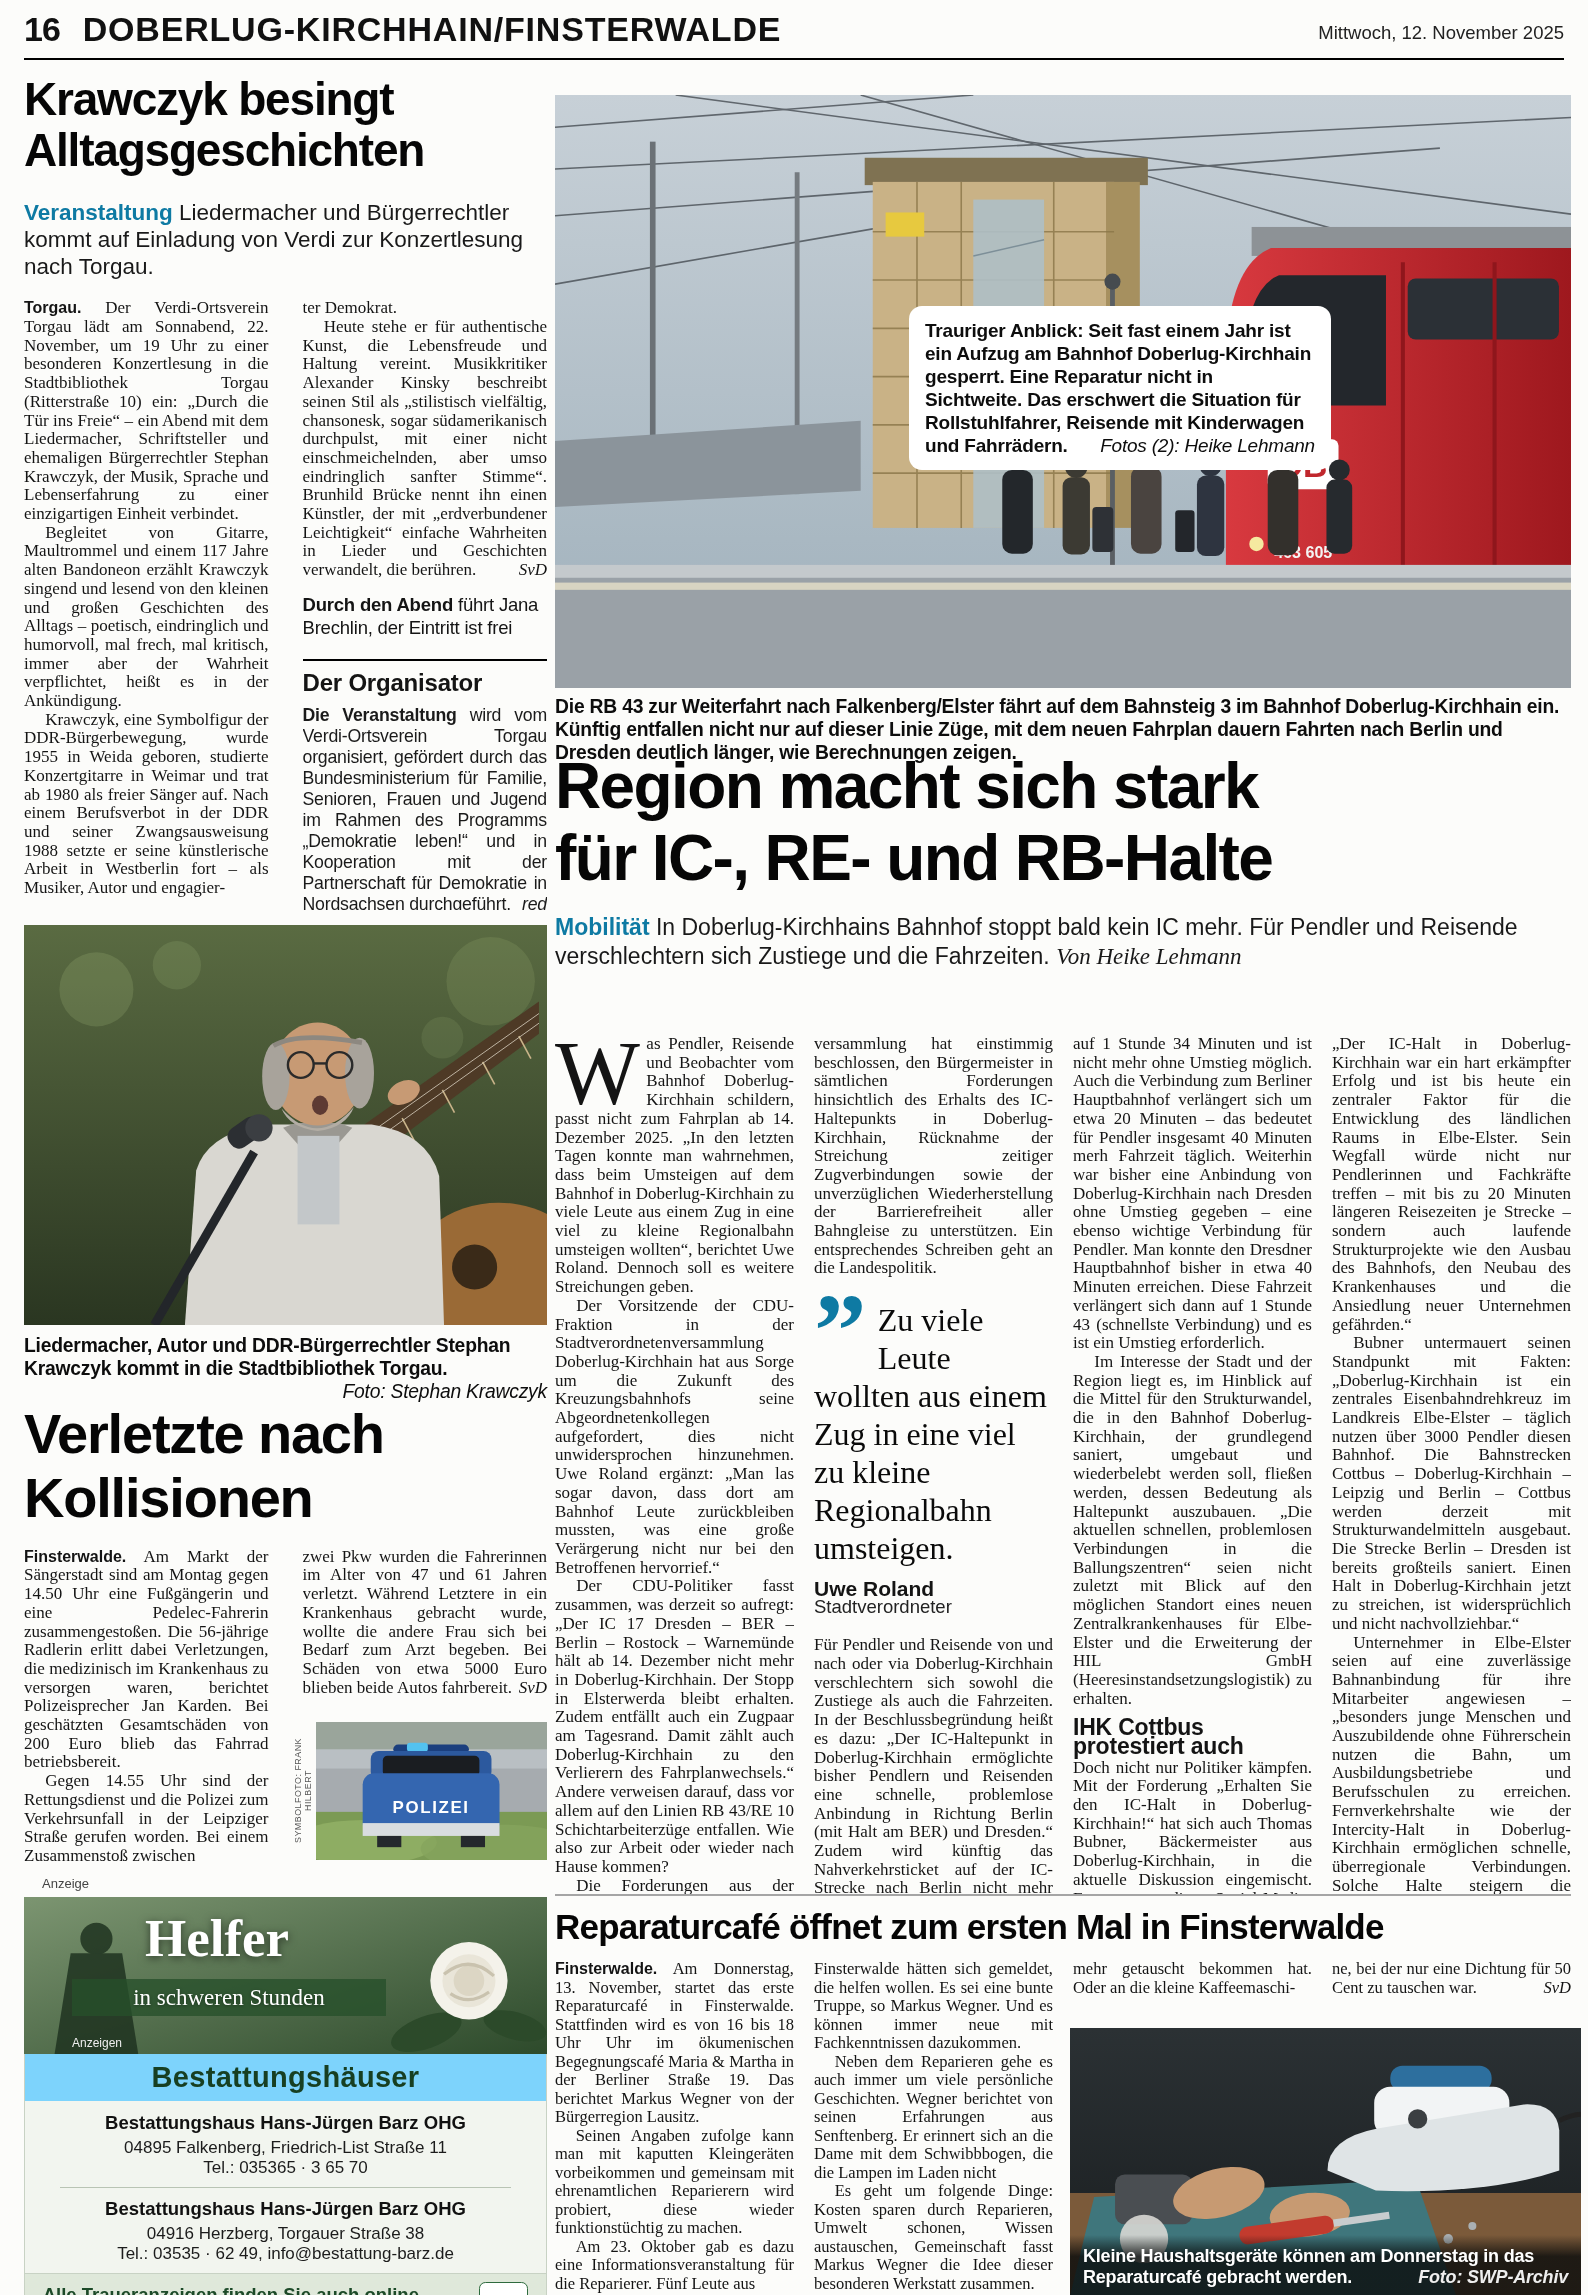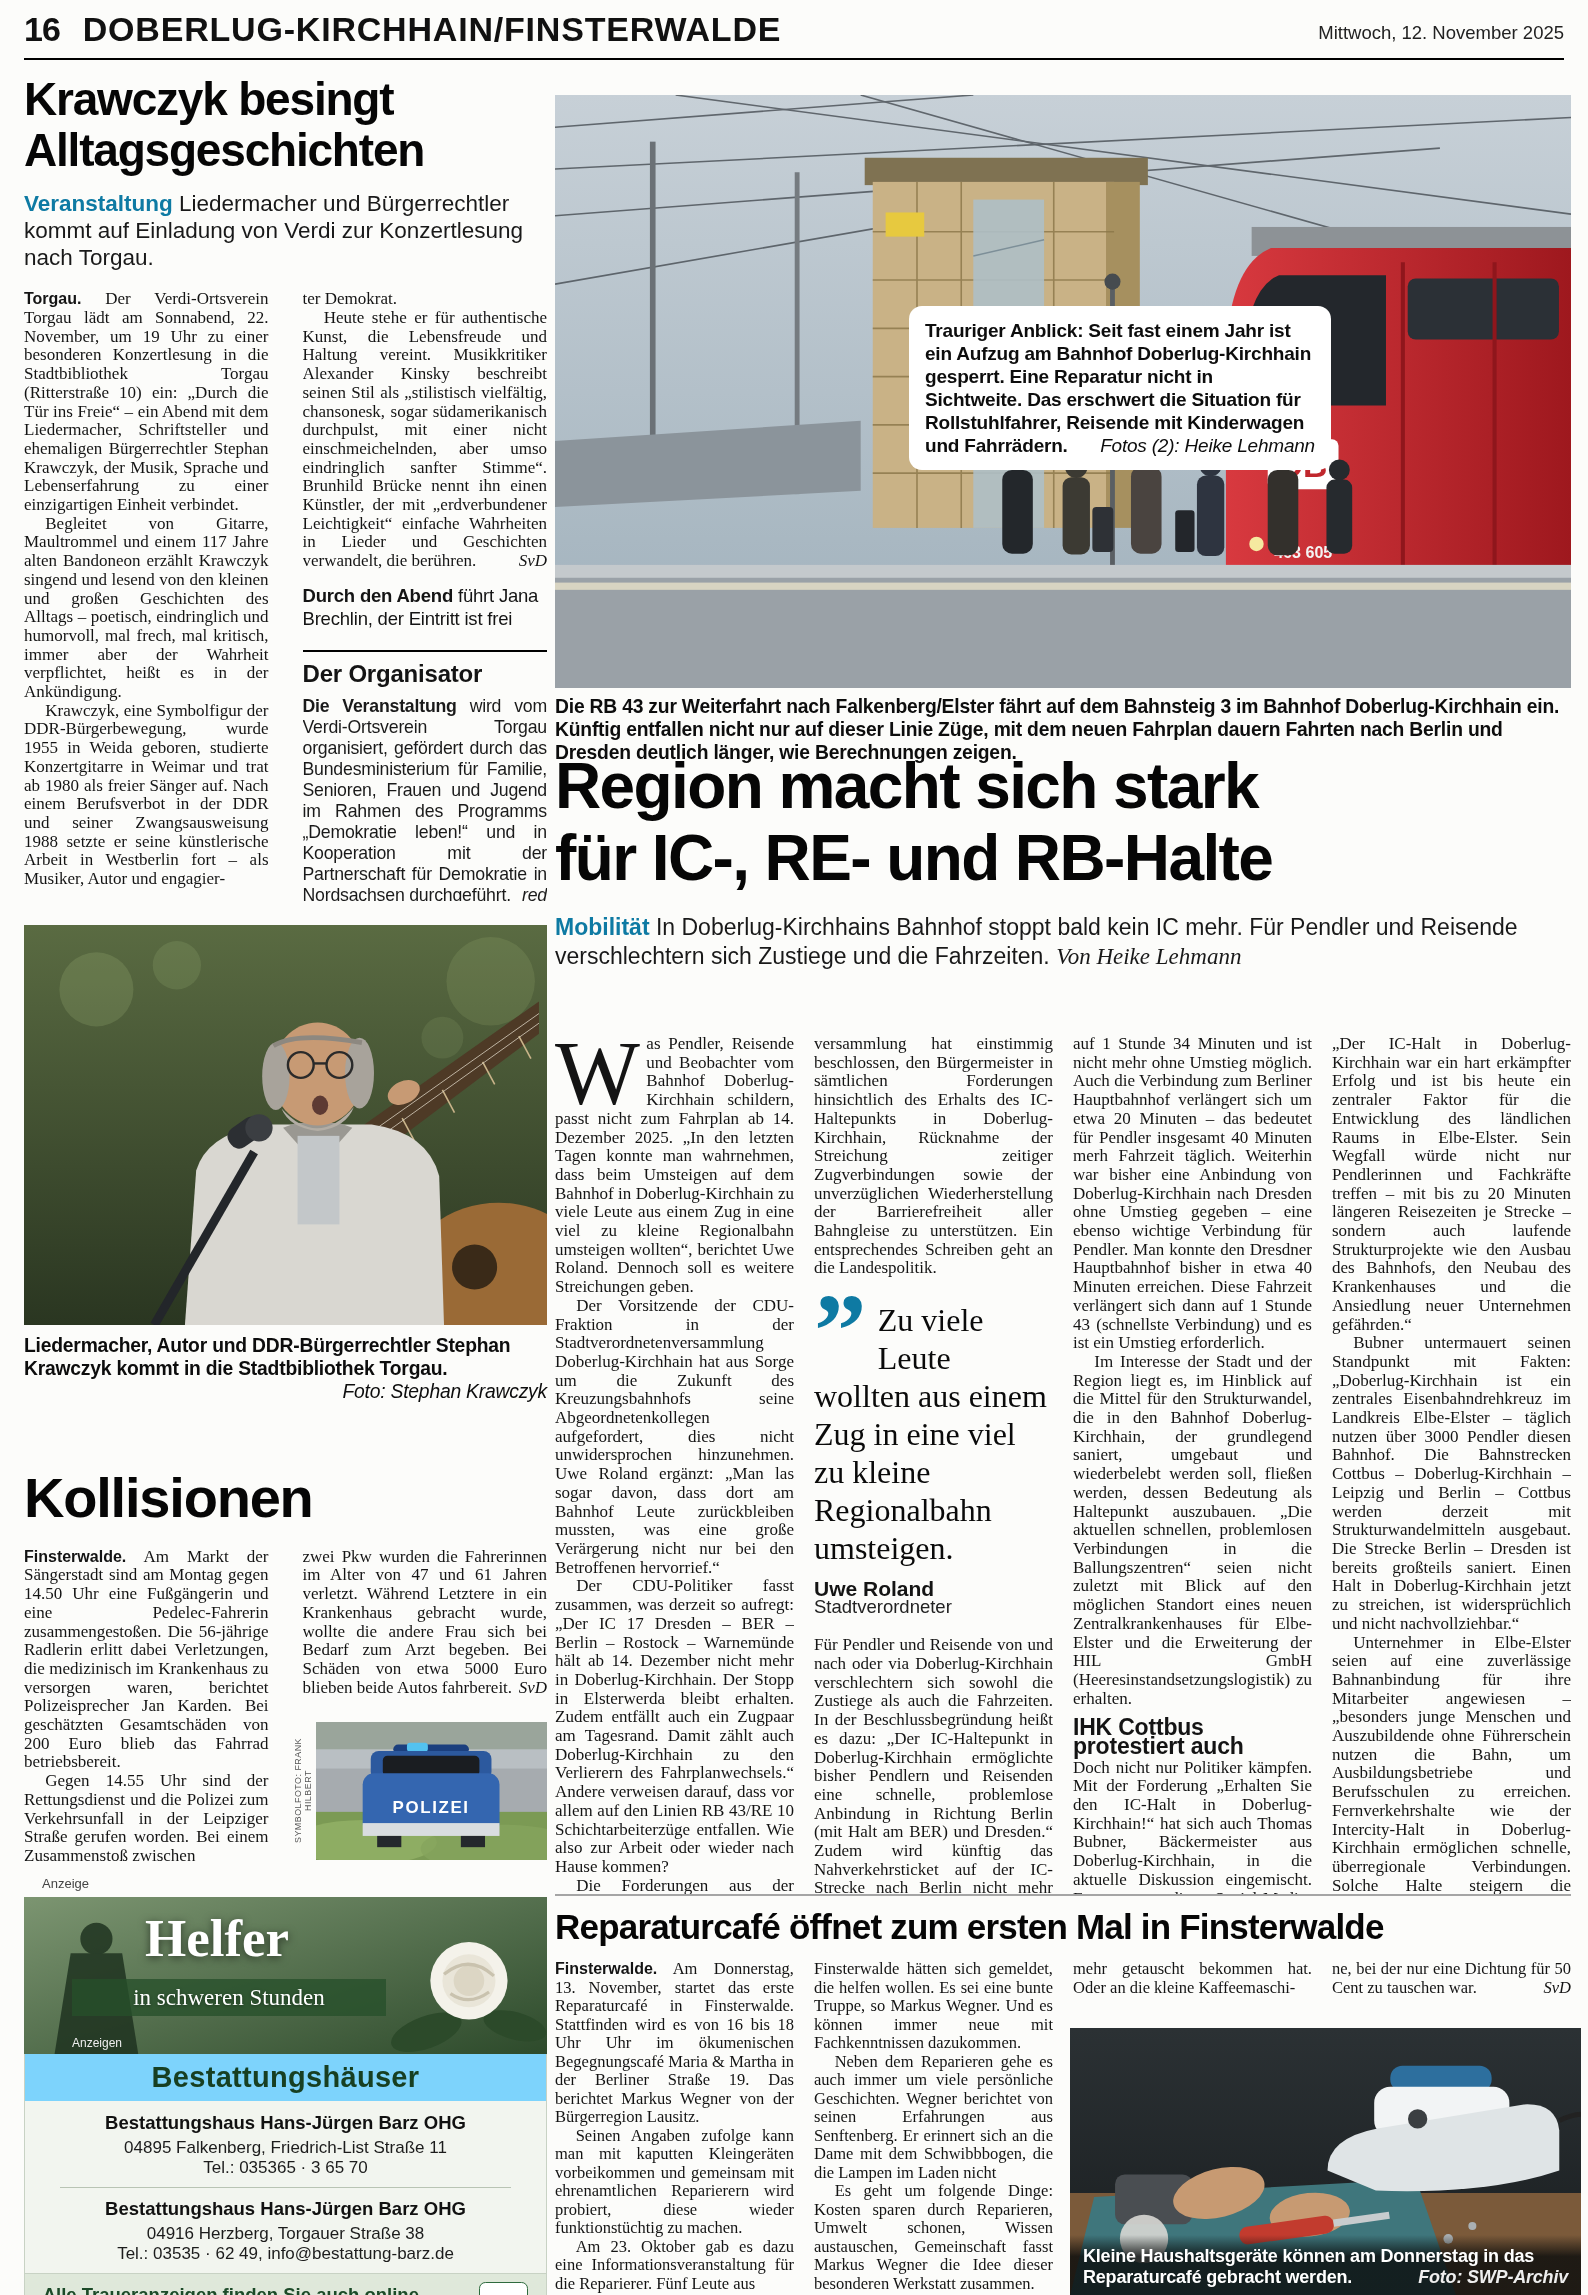--- a/index.html
+++ b/index.html
@@ -13,21 +13,21 @@
   .hdr-num{font-size:34px;font-weight:bold;letter-spacing:-0.8px;}
   .hdr-sec{font-size:34px;font-weight:bold;letter-spacing:0.8px;}
   .hdr-date{font-size:18.5px;color:#222;padding-bottom:4.8px;}
   
   .headline{font-weight:bold;color:#060606;margin:0;}
   .h1a{font-size:46px;line-height:51px;letter-spacing:-1.2px;}
   .h2a{font-size:64px;line-height:72px;letter-spacing:-1.6px;}
   .h3a{font-size:56px;line-height:64px;letter-spacing:-1.2px;}
   .h4a{font-size:35px;line-height:40px;letter-spacing:-0.8px;}
   
-  .standfirst{font-size:22.5px;line-height:27px;color:#191919;margin-top:14px;}
+  .standfirst{font-size:22.5px;line-height:27px;color:#191919;margin-top:23px;}
   .sf2{font-size:23px;line-height:29px;color:#191919;margin-top:19.3px;}
   .kicker{color:#0e7aa3;font-weight:bold;}
   .byline{font-family:"Liberation Serif",serif;font-style:italic;}
   
   .bodytext{font-family:"Liberation Serif",serif;font-size:17px;line-height:18.7px;text-align:justify;color:#141414;hyphens:auto;-webkit-hyphens:auto;}
   .bodytext p+p{text-indent:1.25em;}
   .noindent{text-indent:0 !important;}
   .leadloc{font-family:"Liberation Sans",sans-serif;font-weight:bold;font-size:16px;}
   .credit{float:right;font-style:italic;}
   .cols{display:flex;gap:34px;}
@@ -320,21 +320,21 @@
       </g>
     </svg>
   </div>
   <div class="abs photocap" style="left:24px;top:1334px;width:523px;">
     <span>Liedermacher, Autor und DDR-Bürgerrechtler Stephan Krawczyk kommt in die Stadtbibliothek Torgau.</span>
     <span class="credit">Foto: Stephan Krawczyk</span>
   </div>
 
   <div class="abs" style="left:24px;top:1402px;width:523px;">
     <h1 class="headline h3a">
-      <br>
+      <span>Verletzte nach</span><br>
       <span>Kollisionen</span>
     </h1>
     <div class="cols" style="margin-top:17.7px;height:326px;">
       <div class="col bodytext">
         <p><span class="leadloc">Finsterwalde.</span> <span>Am Markt der Sängerstadt sind am Montag gegen 14.50 Uhr eine Fußgängerin und eine Pedelec-Fahrerin zusammengestoßen. Die 56-jährige Radlerin erlitt dabei Verletzungen, die medizinisch im Krankenhaus zu versorgen waren, berichtet Polizeisprecher Jan Karden. Bei geschätzten Gesamtschäden von 200 Euro blieb das Fahrrad betriebsbereit.</span></p>
         <p>Gegen 14.55 Uhr sind der Rettungsdienst und die Polizei zum Verkehrsunfall in der Leipziger Straße gerufen worden. Bei einem Zusammenstoß zwischen</p>
       </div>
       <div class="col bodytext">
         <p><span>zwei Pkw wurden die Fahrerinnen im Alter von 47 und 61 Jahren verletzt. Während Letztere in ein Krankenhaus gebracht wurde, wollte die andere Frau sich bei Bedarf zum Arzt begeben. Bei Schäden von etwa 5000 Euro blieben beide Autos fahrbereit.</span> <span class="credit">SvD</span></p>
       </div>

